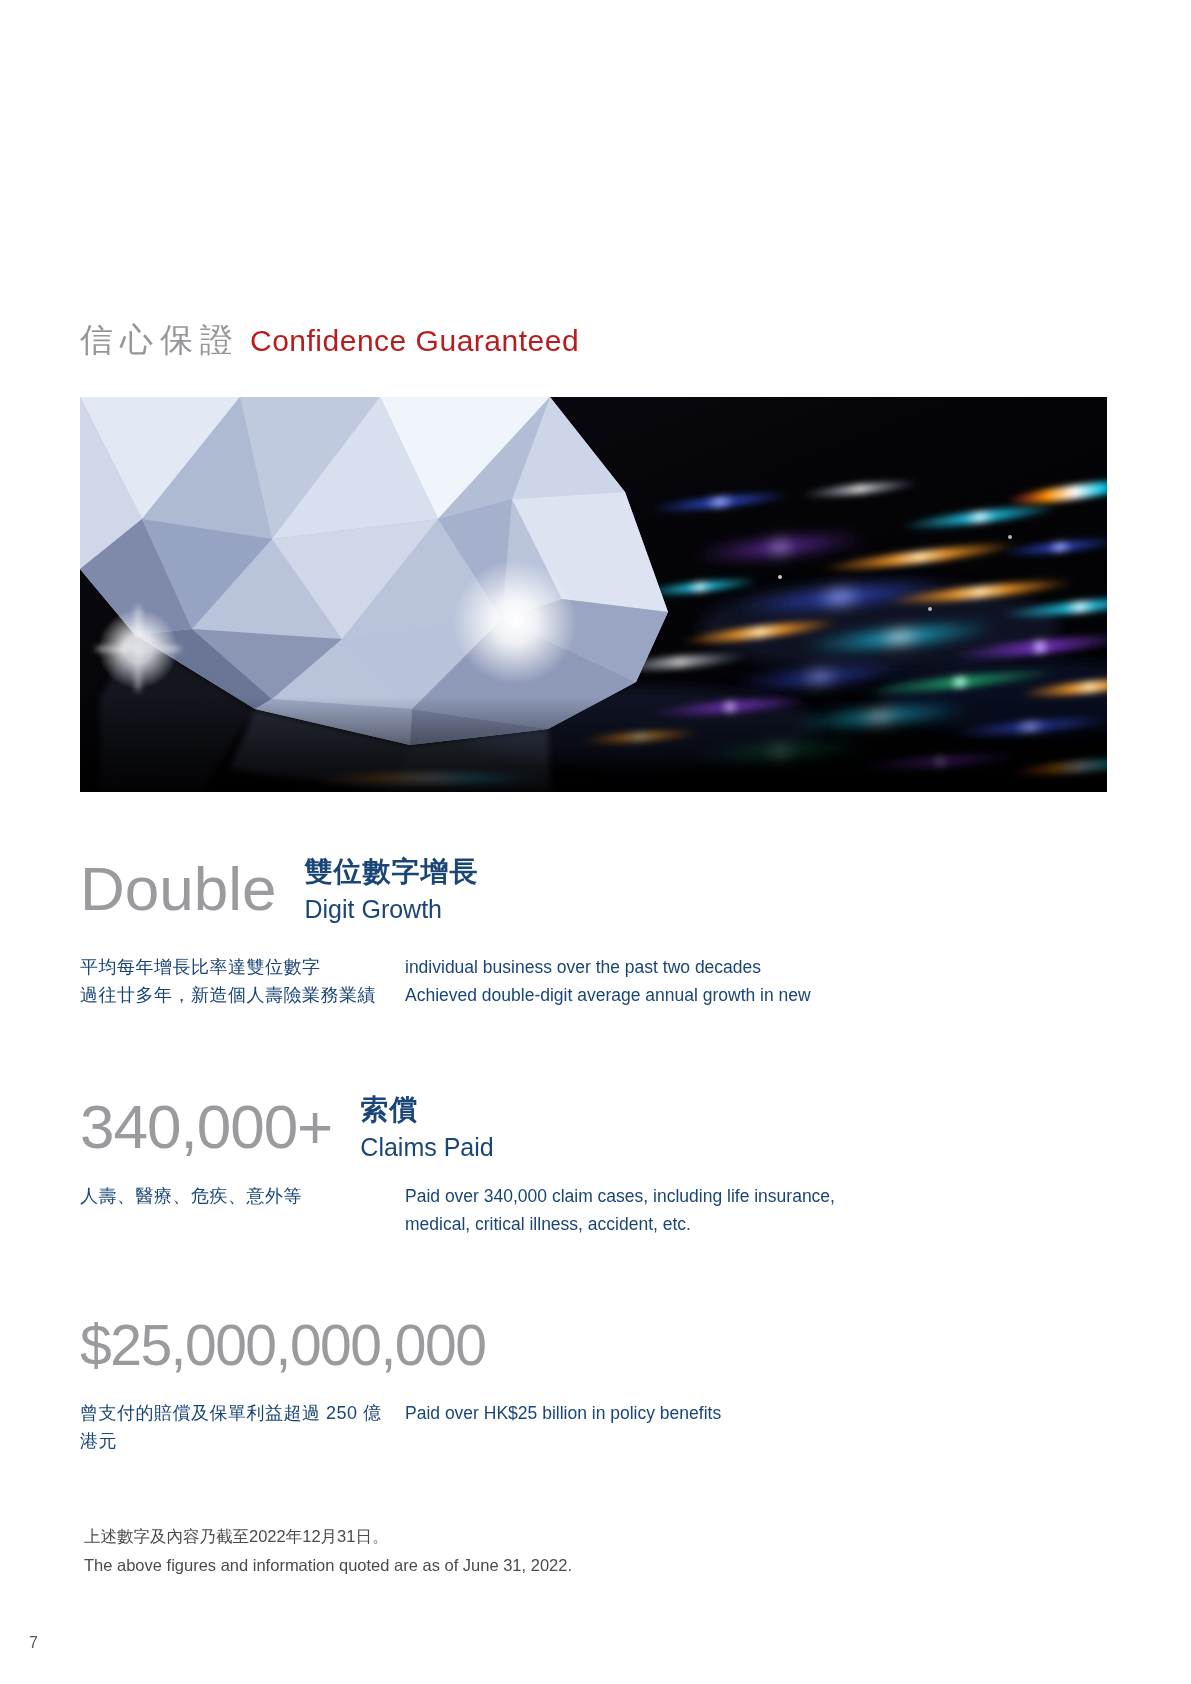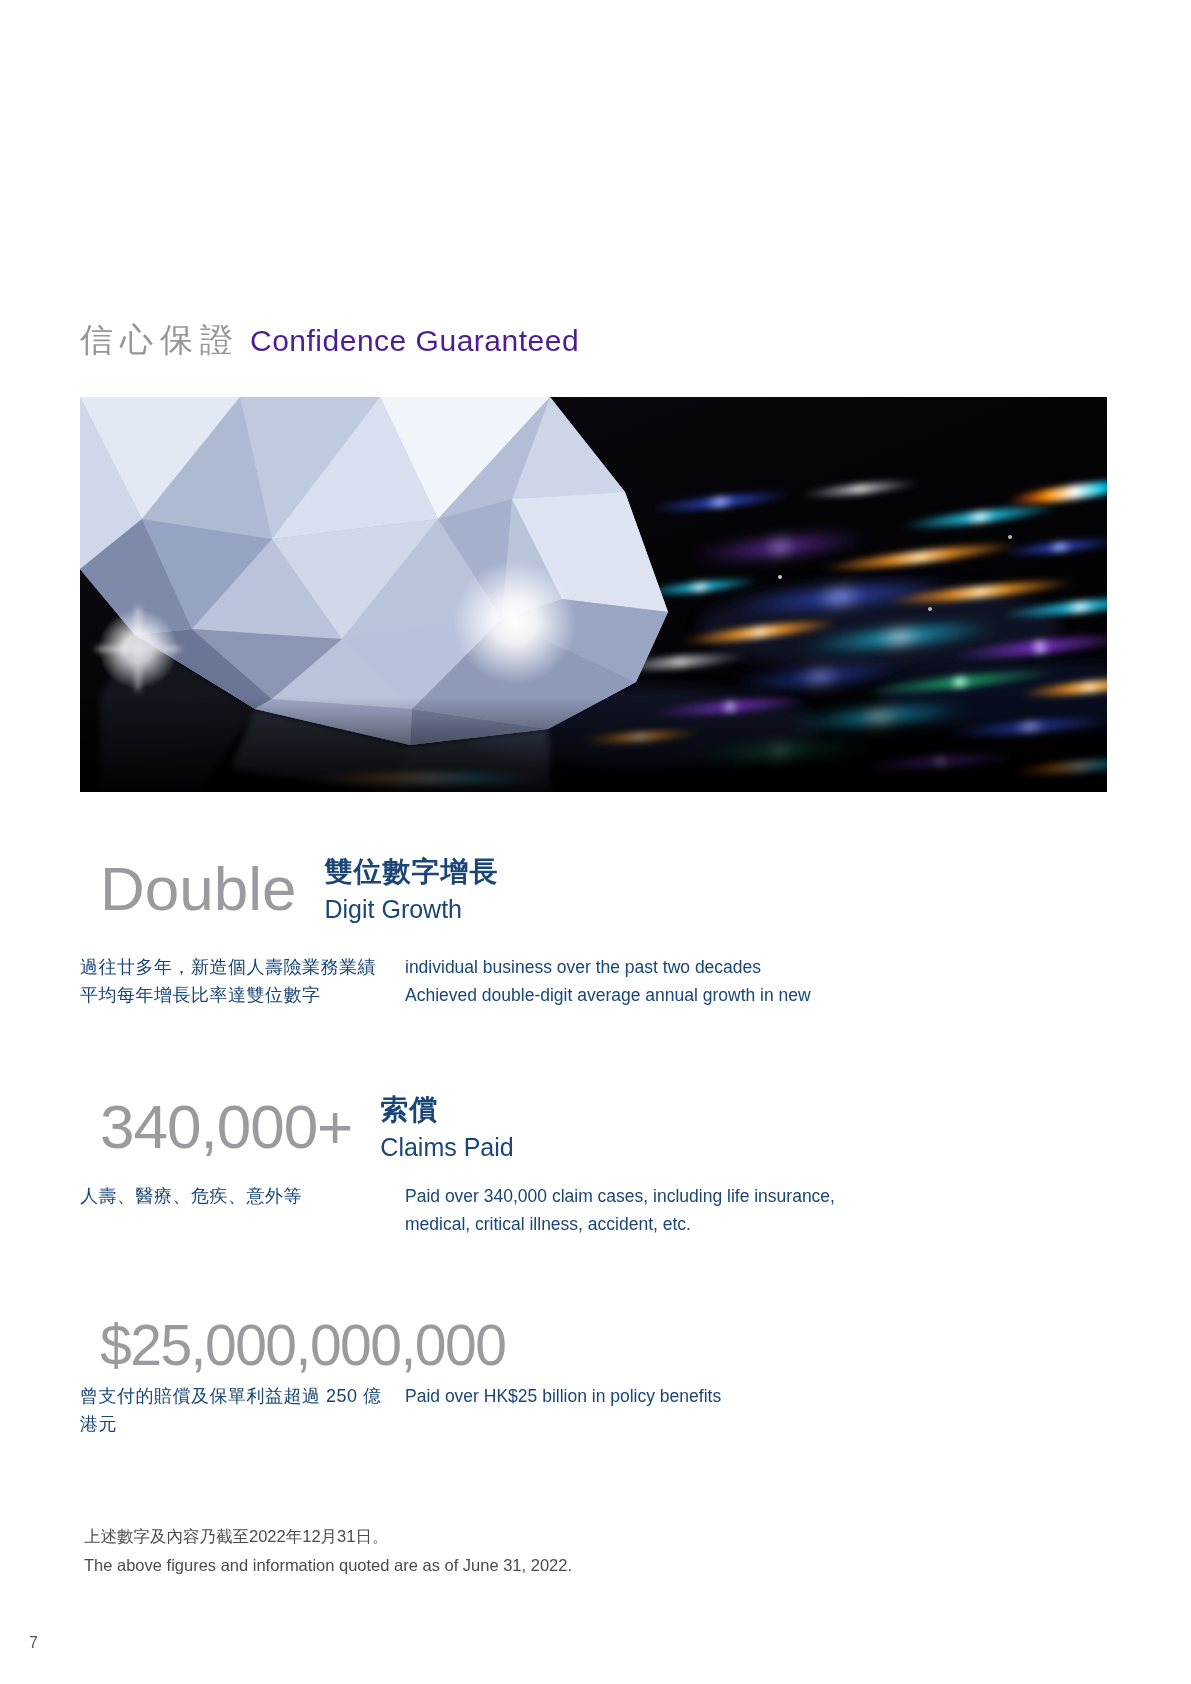--- a/index.html
+++ b/index.html
@@ -26,21 +26,21 @@
     white-space: nowrap;
   }
   .title-zh {
     font-size: 33px;
     letter-spacing: 7px;
     color: #96969a;
     font-weight: 400;
   }
   .title-en {
     font-size: 30px;
-    color: #4c1d95;
+    color: #b91c1c;
     margin-left: 10px;
     letter-spacing: 0.5px;
   }
 
   
   .hero {
     position: absolute;
     left: 80px;
     top: 397px;
     width: 1027px;
@@ -52,21 +52,21 @@
   
   .stat {
     position: absolute;
     left: 80px;
     right: 84px;
   }
   .stat1 { top: 848px; }
   .stat2 { top: 1086px; }
   .stat3 { top: 1308px; }
 
-  .stat-head { display: flex; align-items: flex-start; gap: 28px; margin-left: 20px; }
+  .stat-head { display: flex; align-items: flex-start; gap: 28px; }
   .stat-figure {
     font-size: 62px;
     line-height: 82px;
     color: #9b9b9f;
     font-weight: 400;
     white-space: nowrap;
   }
   .stat2 .stat-figure { letter-spacing: -1px; }
   .stat3 .stat-figure { font-size: 57px; line-height: 74px; letter-spacing: -1.5px; }
 
@@ -85,21 +85,21 @@
     color: #1a4577;
     white-space: nowrap;
   }
 
   .stat-desc {
     display: grid;
     grid-template-columns: 325px auto;
   }
   .stat1 .stat-desc { margin-top: 23px; }
   .stat2 .stat-desc { margin-top: 14px; }
-  .stat3 .stat-desc { margin-top: 0; }
+  .stat3 .stat-desc { margin-top: 17px; }
 
   .desc-zh {
     font-size: 18px;
     line-height: 28px;
     color: #1a4577;
     letter-spacing: 0.5px;
   }
   .desc-en {
     font-size: 17.5px;
     line-height: 28px;
@@ -286,22 +286,22 @@
   <section class="stat stat1">
     <div class="stat-head">
       <div class="stat-figure">Double</div>
       <div class="stat-labels">
         <div class="stat-label-zh">雙位數字增長</div>
         <div class="stat-label-en">Digit Growth</div>
       </div>
     </div>
     <div class="stat-desc">
       <div class="desc-zh">
+        <div>平均每年增長比率達雙位數字</div>
         <div>過往廿多年，新造個人壽險業務業績</div>
-        <div>平均每年增長比率達雙位數字</div>
       </div>
       <div class="desc-en">
         <div>individual business over the past two decades</div>
         <div>Achieved double-digit average annual growth in new</div>
       </div>
     </div>
   </section>
 
   <section class="stat stat2">
     <div class="stat-head">

